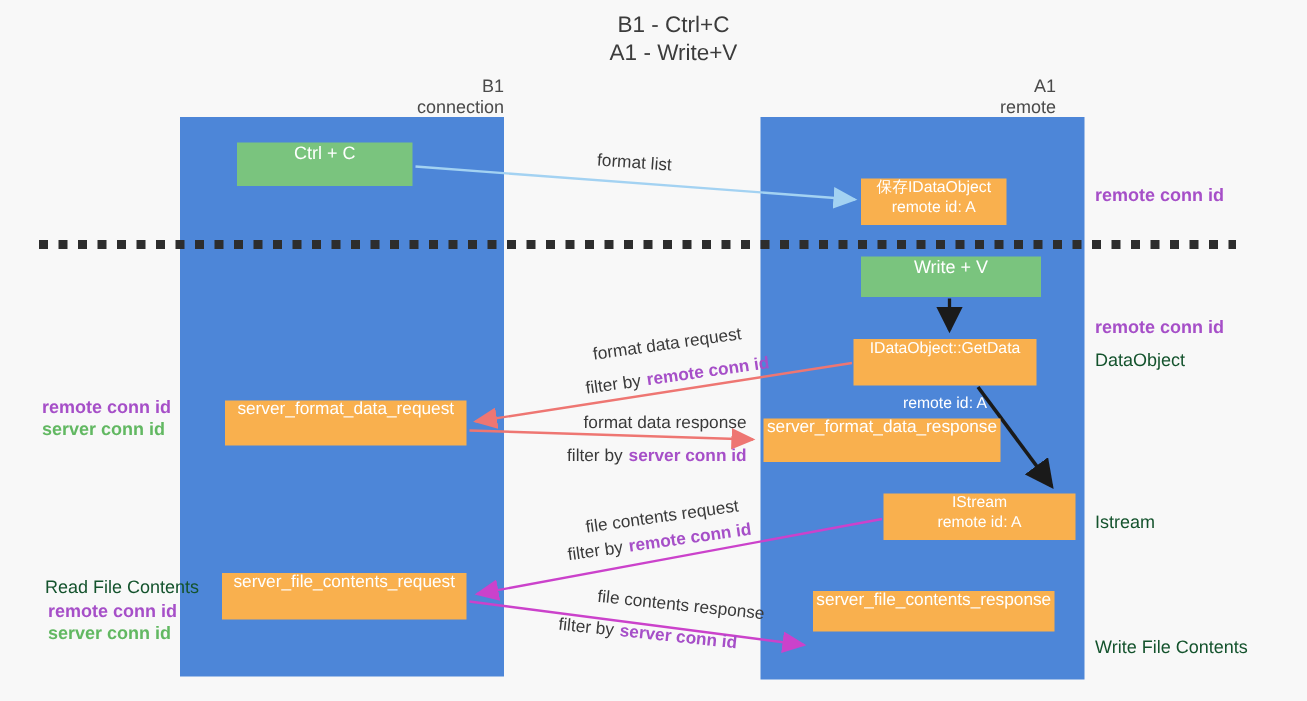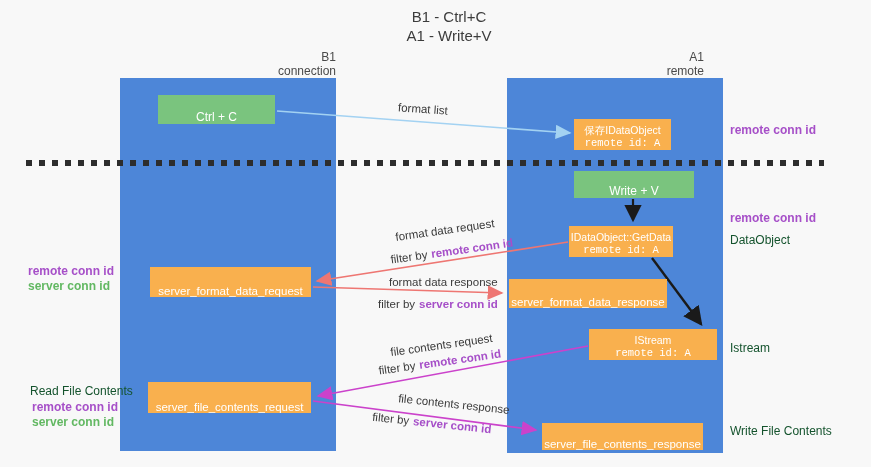--- a/index.html
+++ b/index.html
@@ -11,25 +11,25 @@
     color:#3a3a3a;
   }
   .canvas{position:absolute;inset:0;}
   .col{position:absolute;background:#4d86d8;}
   .col.left{left:120px;top:78px;width:216px;height:373px;}
   .col.right{left:507px;top:78px;width:216px;height:375px;}
   .title{position:absolute;left:0;right:0;top:7px;text-align:center;font-size:15px;color:#3c3c3c;line-height:19px;padding-left:27px;}
   .colhdr{position:absolute;text-align:right;font-size:12px;color:#4a4a4a;line-height:14px;}
   .colhdr.left{left:120px;width:216px;top:50px;}
   .colhdr.right{left:488px;width:216px;top:50px;}
-  .box{position:absolute;display:flex;flex-direction:column;align-items:center;justify-content:flex-end;
+  .box{position:absolute;display:flex;flex-direction:column;align-items:center;justify-content:flex-start;
        color:#ffffff;text-align:center;z-index:4;}
   .box.green{background:#7ac47e;font-size:12px;}
   .box.orange{background:#f9b04e;font-size:11.5px;}
-  .box .l2{font-size:10.5px;line-height:13px;font-family:Liberation Mono, monospace;}
+  .box .l2{font-size:10.5px;line-height:13px;}
   .box .l1{font-size:10.5px;line-height:13px;}
   .box.single{font-size:11.5px;}
   .sidelabel{position:absolute;font-size:12px;color:#14532d;white-space:nowrap;z-index:5;}
   .purple{color:#a64fc8;font-weight:bold;}
   .greentxt{color:#62b862;font-weight:bold;}
   .midlabel{position:absolute;font-size:11.5px;color:#3a3a3a;white-space:nowrap;z-index:5;
             display:flex;gap:4px;transform-origin:center;}
   svg.arrows{position:absolute;left:0;top:0;z-index:3;}
 </style>
 </head>
@@ -93,21 +93,21 @@
 
   <div class="box orange" style="left:574px;top:119px;width:97px;height:31px;">
     <div class="l1">保存IDataObject</div>
     <div class="l2">remote id: A</div>
   </div>
 
   <div class="box green" style="left:574px;top:171px;width:120px;height:27px;">
     <div>Write + V</div>
   </div>
 
-  <div class="box orange" style="left:569px;top:226px;width:104px;height:31px;">
+  <div class="box orange" style="left:569px;top:226px;width:122px;height:31px;gap:24px;">
     <div class="l1">IDataObject::GetData</div>
     <div class="l2">remote id: A</div>
   </div>
 
   <div class="box orange single" style="left:150px;top:267px;width:161px;height:30px;">
     <div>server_format_data_request</div>
   </div>
 
   <div class="box orange single" style="left:509px;top:279px;width:158px;height:29px;">
     <div>server_format_data_response</div>
@@ -115,21 +115,21 @@
 
   <div class="box orange" style="left:589px;top:329px;width:128px;height:31px;">
     <div class="l1">IStream</div>
     <div class="l2">remote id: A</div>
   </div>
 
   <div class="box orange single" style="left:148px;top:382px;width:163px;height:31px;">
     <div>server_file_contents_request</div>
   </div>
 
-  <div class="box orange single" style="left:542px;top:423px;width:161px;height:27px;">
+  <div class="box orange single" style="left:542px;top:394px;width:161px;height:27px;">
     <div>server_file_contents_response</div>
   </div>
 
   <div class="midlabel" style="left:398px;top:103px;transform:rotate(4deg);">
     <span>format list</span>
   </div>
 
   <div class="midlabel" style="left:395px;top:224px;transform:rotate(-8deg);">
     <span>format data request</span>
   </div>

